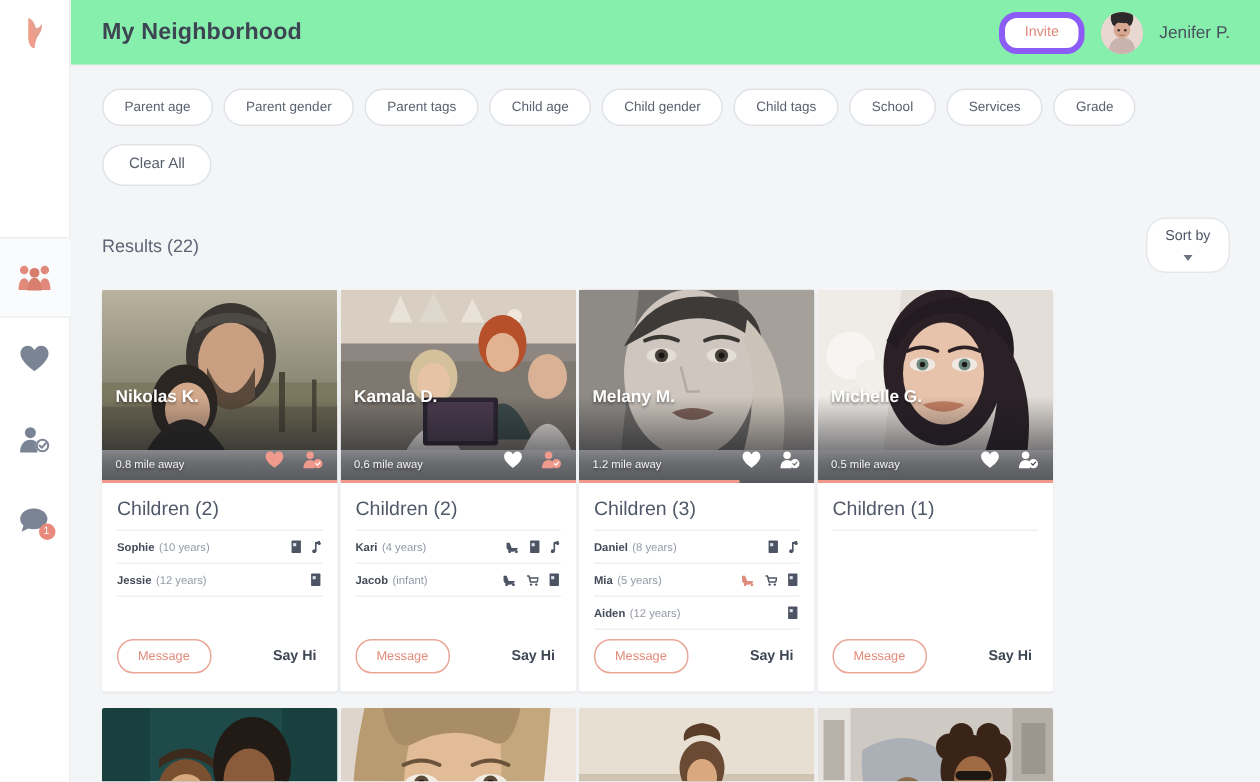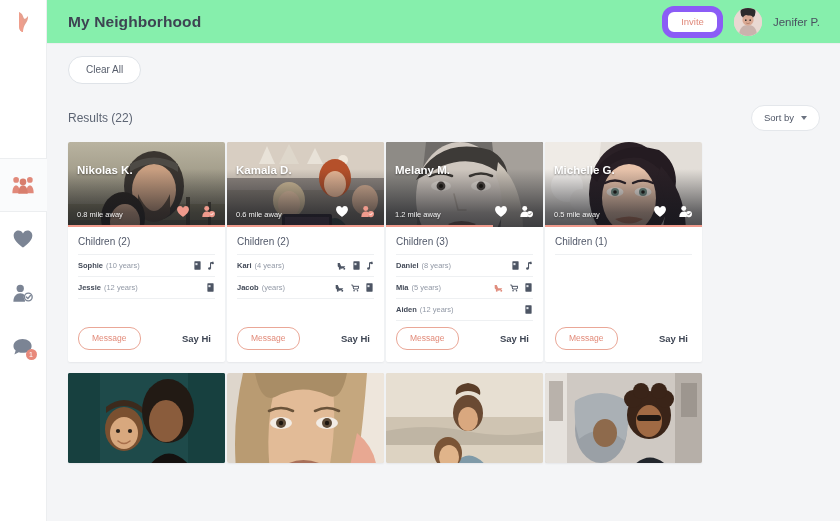--- a/index.html
+++ b/index.html
@@ -103,21 +103,21 @@
     color: #3d4452;
     letter-spacing: 0.1px;
   }
   .topbar-right {
     margin-left: auto;
     display: flex;
     align-items: center;
     gap: 11px;
   }
   .invite-btn {
-    border: 6px solid #8b5cf6;
+    border: 4px solid #8b5cf6;
     color: #e08a7b;
     background: #fff;
     border-radius: 12px;
     font-size: 9.5px;
     padding: 4px 13px 5px;
     cursor: pointer;
     font-family: "Liberation Sans", sans-serif;
   }
   .avatar {
     width: 28px;
@@ -204,20 +204,21 @@
     border: 1px solid #e4e7eb;
     border-radius: 13px;
     font-size: 9.5px;
     color: #4f5666;
     padding: 6px 12px 7px;
     display: flex;
     align-items: center;
     gap: 7px;
     cursor: pointer;
     font-family: "Liberation Sans", sans-serif;
+    flex-direction: column;
   }
   .caret {
     width: 0; height: 0;
     border-left: 3.5px solid transparent;
     border-right: 3.5px solid transparent;
     border-top: 4px solid #6c7381;
   }
 
   
   .grid {
@@ -231,21 +232,21 @@
     width: 157px;
     background: #ffffff;
     border-radius: 2px;
     overflow: hidden;
     box-shadow: 0 1px 2px rgba(40,50,70,0.07);
     display: flex;
     flex-direction: column;
   }
   .card-photo {
     position: relative;
-    height: 85px;
+    height: 129px;
     overflow: hidden;
   }
   .photo-svg { display: block; width: 157px; height: 107px; }
   .photo-shade {
     position: absolute;
     left: 0; right: 0; bottom: 0;
     height: 58px;
     background: linear-gradient(to bottom, rgba(20,22,28,0) 0%, rgba(20,22,28,0.62) 75%, rgba(20,22,28,0.72) 100%);
   }
   .photo-text {
@@ -283,21 +284,21 @@
     background: #ef9a8c;
   }
 
   .card-body {
     padding: 9px 10px 0 10px;
     flex: 1;
     display: flex;
     flex-direction: column;
   }
   .children-title {
-    font-size: 10px;
+    font-size: 13px;
     color: #515869;
     padding-bottom: 7px;
   }
   .child-row {
     border-top: 1px solid #eef0f2;
     display: flex;
     align-items: center;
     padding: 6px 1px 6px 0;
     min-height: 22px;
   }
@@ -437,20 +438,31 @@
             <circle cx="16.2" cy="12.2" r="0.85" fill="#38302e"></circle>
             <path d="M12.4 15.2 Q14 16.4 15.6 15.2" fill="none" stroke="#b07b66" stroke-width="0.8" stroke-linecap="round"></path>
           </svg>
         </div>
         <div class="user-name">Jenifer P.</div>
       </div>
     </div>
 
     <div class="content">
 
+      <div class="chips">
+        <button class="chip">Parent age</button>
+        <button class="chip">Parent gender</button>
+        <button class="chip">Parent tags</button>
+        <button class="chip">Child age</button>
+        <button class="chip">Child gender</button>
+        <button class="chip">Child tags</button>
+        <button class="chip">School</button>
+        <button class="chip">Services</button>
+        <button class="chip">Grade</button>
+      </div>
 
       <div class="filter-actions">
         <button class="btn-clear">Clear All</button>
       </div>
 
       <div class="results-row">
         <div class="results-label">Results (22)</div>
         <div class="sort-btn">
           <span>Sort by</span>
           <span class="caret"></span>
@@ -600,21 +612,21 @@
                 <svg width="6" height="9" viewBox="0 0 9 13">
                   <path d="M3 11 L3 2 L8 0.5 L8 3 L4.6 4 L4.6 11 Z" fill="#4d5564"></path>
                   <circle cx="2.2" cy="11" r="2" fill="#4d5564"></circle>
                   <circle cx="7.2" cy="3.2" r="1.6" fill="#4d5564"></circle>
                 </svg>
               </span>
             </div>
 
             <div class="child-row">
               <span class="child-name">Jacob</span>
-              <span class="child-age">(years)</span>
+              <span class="child-age">(infant)</span>
               <span class="child-icons">
                 <svg width="9" height="8" viewBox="0 0 13 11">
                   <path d="M1 1 L4 1 L6 6 L12 6 A6 6 0 0 1 1 6 Z" fill="#4d5564"></path>
                   <circle cx="4" cy="9.6" r="1.4" fill="#4d5564"></circle>
                   <circle cx="10.5" cy="9.6" r="1.4" fill="#4d5564"></circle>
                 </svg>
                 <svg width="8" height="8" viewBox="0 0 12 11">
                   <path d="M0.5 1 L2.5 1 L4 7 L10.5 7 L12 3 L3 3" fill="none" stroke="#4d5564" stroke-width="1.5" stroke-linejoin="round"></path>
                   <circle cx="4.6" cy="9.6" r="1.2" fill="#4d5564"></circle>
                   <circle cx="9.8" cy="9.6" r="1.2" fill="#4d5564"></circle>

